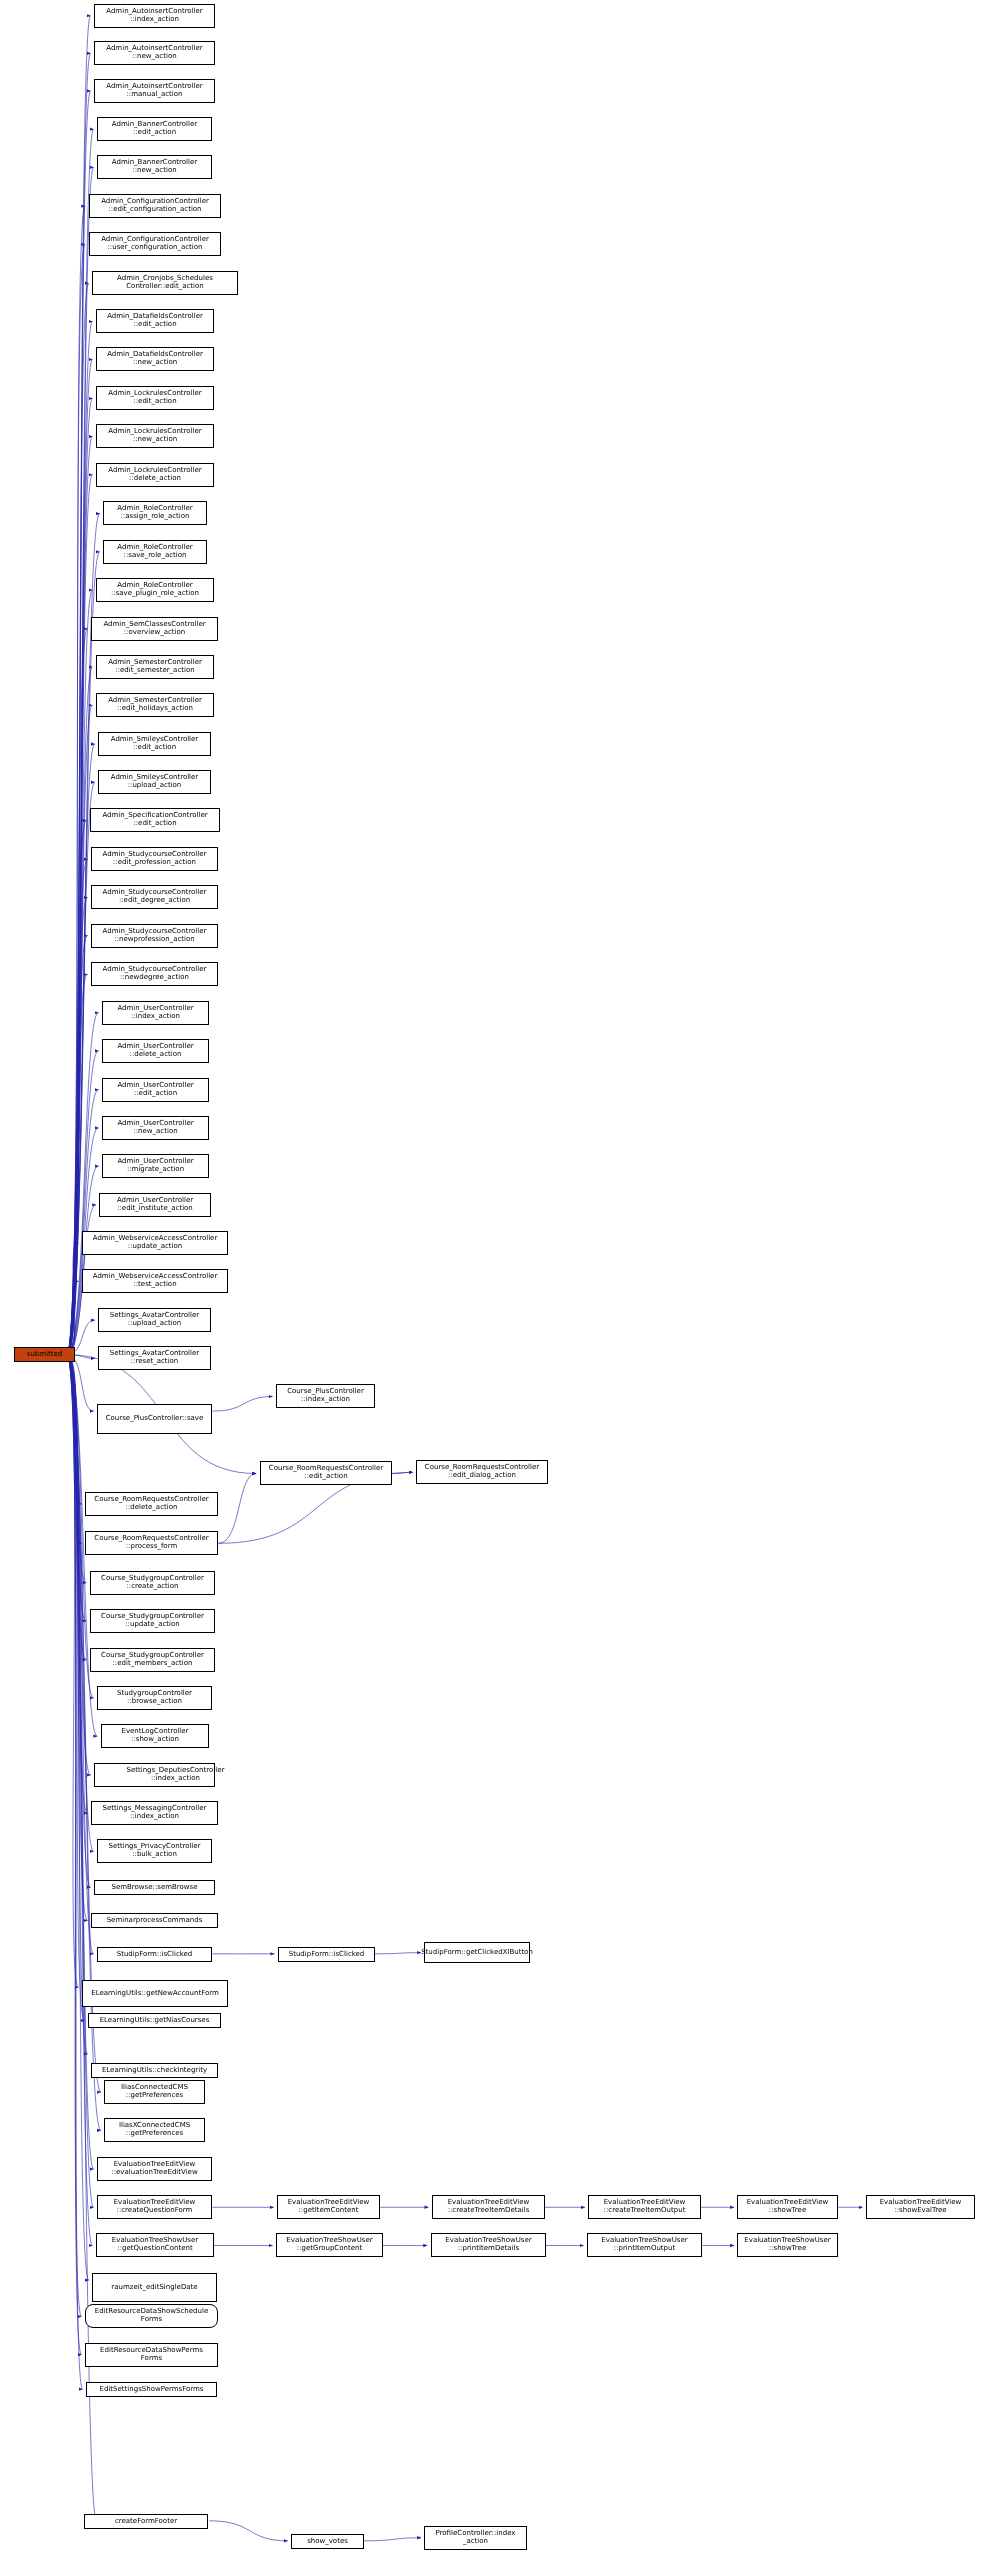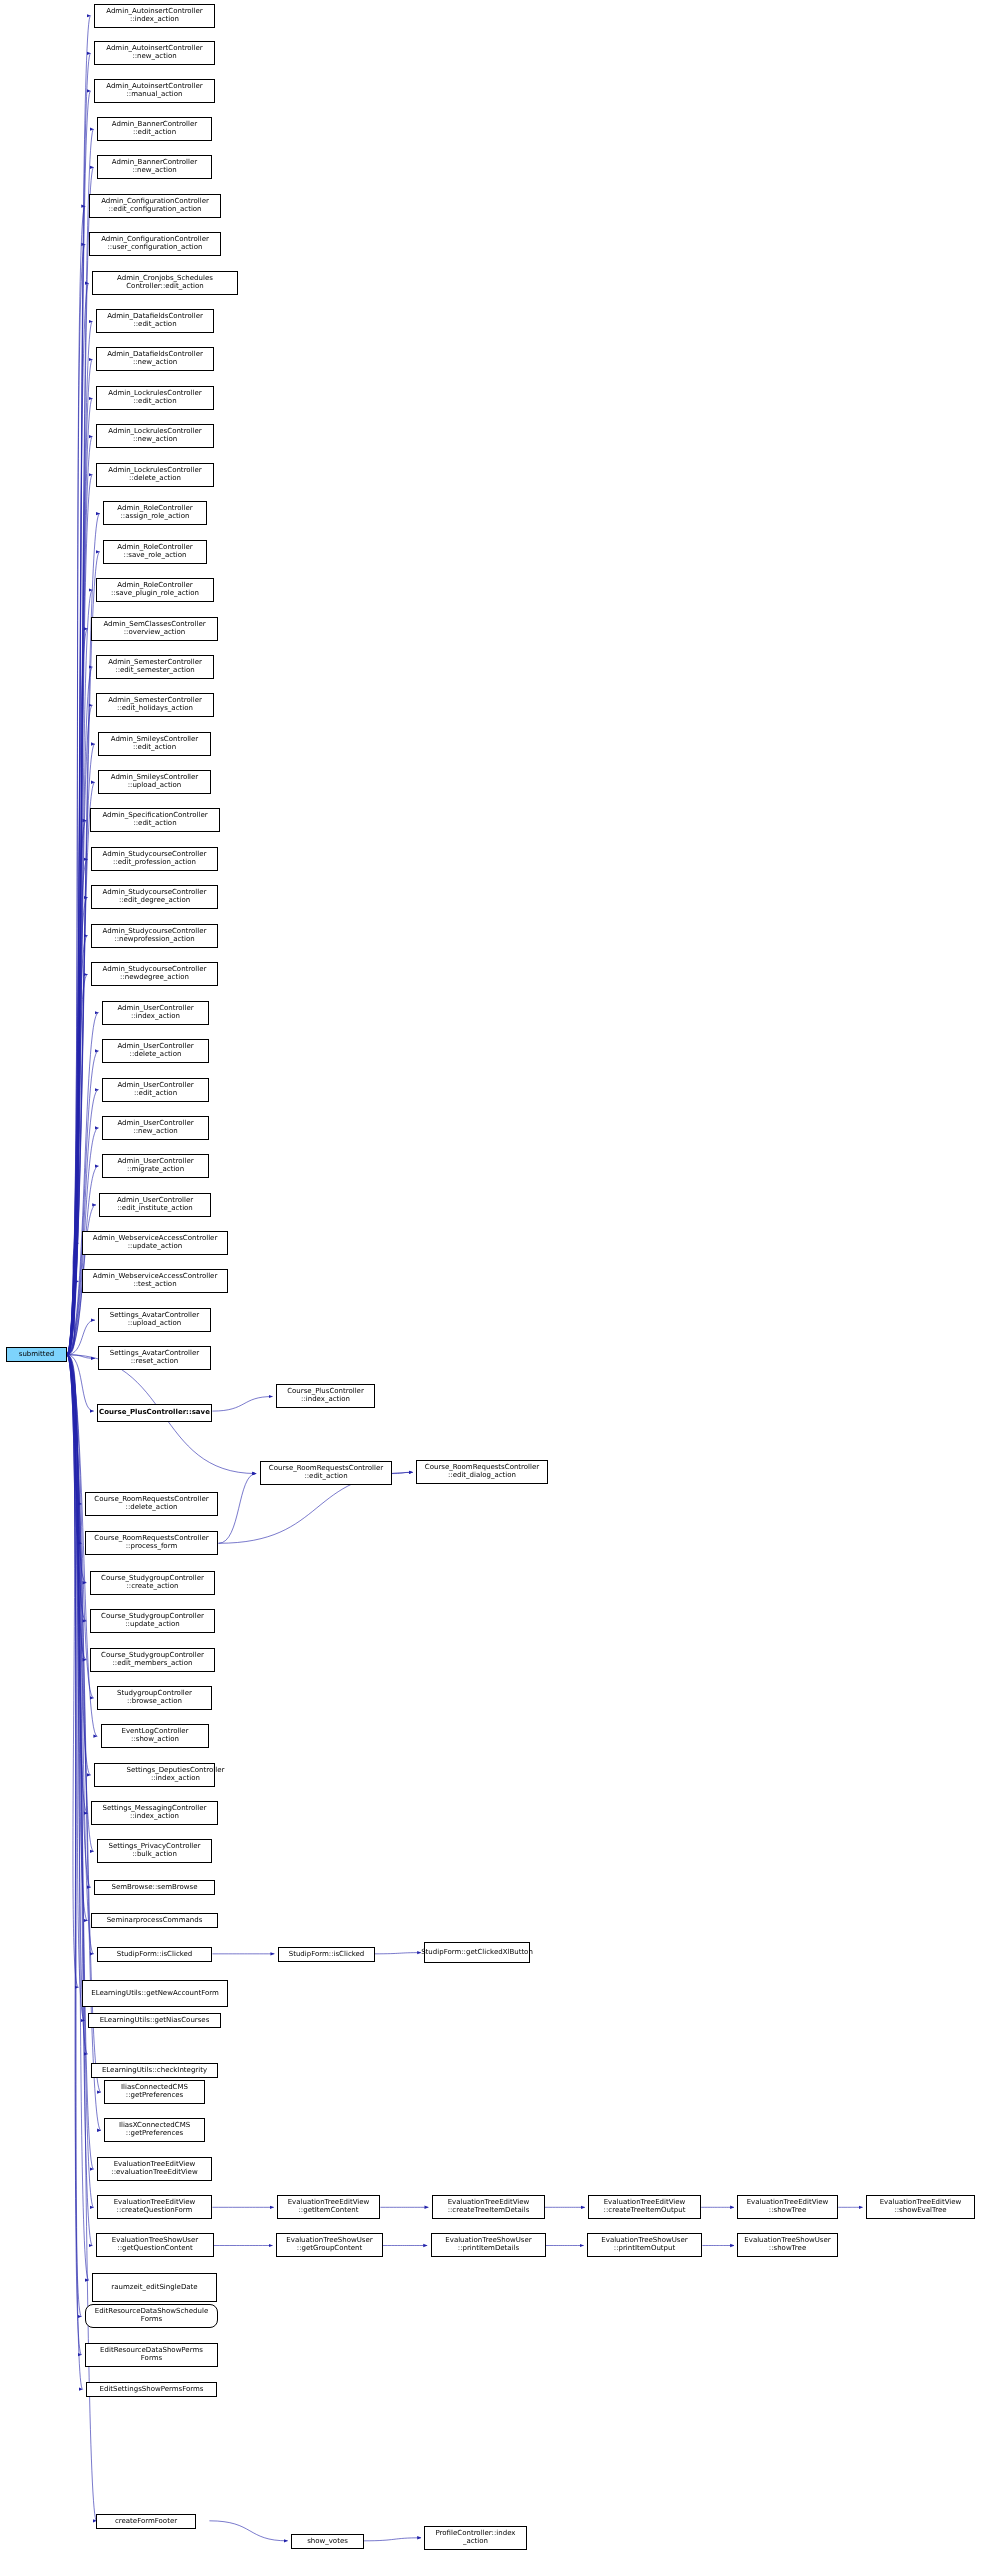--- a/index.html
+++ b/index.html
@@ -2,21 +2,21 @@
 <html style="font-size:9.7px"><head>
 <meta charset="utf-8">
 <style>
   html,body{margin:0;padding:0;background:#ffffff;}
   body{font-family:"DejaVu Sans", sans-serif;}
   #canvas{position:relative;width:987px;height:2576px;background:#ffffff;overflow:hidden;}
   .node{position:absolute;box-sizing:border-box;border:0.6px solid #000000;background:#ffffff;
         display:flex;align-items:center;justify-content:center;text-align:center;
         font-family:"DejaVu Sans", sans-serif;font-size:7px;line-height:7.6px;color:#000000;
         white-space:pre-line;padding:0.6px 1.2px;}
-  .node.root{background:#7dd3fc;}
+  .node.root{background:#c2410c;margin-left:8px;}
   svg.edges{position:absolute;left:0;top:0;width:987px;height:2576px;pointer-events:none;}
 </style>
 </head>
 <body>
 
 <div id="canvas">
   <svg class="edges" id="edge-layer" viewBox="0 0 1627 4248" width="987" height="2576">
       <defs>
         <marker id="arrow" viewBox="0 0 10 10" refX="9" refY="5" markerWidth="7" markerHeight="7" orient="auto-start-reverse">
           <path d="M 0 1 L 10 5 L 0 9 z" fill="#2222aa"></path>
@@ -173,21 +173,21 @@
       <div class="node" style="left: 82px; top: 1231px; width: 146px; height: 24px;">Admin_WebserviceAccessController
 ::update_action</div>
       <div class="node" style="left: 82px; top: 1269px; width: 146px; height: 24px;">Admin_WebserviceAccessController
 ::test_action</div>
       <div class="node" style="left: 98px; top: 1308px; width: 113px; height: 24px;">Settings_AvatarController
 ::upload_action</div>
       <div class="node" style="left: 98px; top: 1346px; width: 113px; height: 24px;">Settings_AvatarController
 ::reset_action</div>
       <div class="node" style="left: 276px; top: 1384px; width: 99px; height: 24px;">Course_PlusController
 ::index_action</div>
-      <div class="node" style="left: 97px; top: 1404px; width: 115px; height: 18px; font-weight: bold;">Course_PlusController::save</div>
+      <div class="node" style="left: 97px; top: 1404px; width: 115px; height: 30px;">Course_PlusController::save</div>
       <div class="node" style="left: 260px; top: 1461px; width: 132px; height: 24px;">Course_RoomRequestsController
 ::edit_action</div>
       <div class="node" style="left: 416px; top: 1460px; width: 132px; height: 24px;">Course_RoomRequestsController
 ::edit_dialog_action</div>
       <div class="node" style="left: 85px; top: 1492px; width: 133px; height: 24px;">Course_RoomRequestsController
 ::delete_action</div>
       <div class="node" style="left: 85px; top: 1531px; width: 133px; height: 24px;">Course_RoomRequestsController
 ::process_form</div>
       <div class="node" style="left: 90px; top: 1571px; width: 125px; height: 24px;">Course_StudygroupController
 ::create_action</div>
@@ -240,19 +240,19 @@
       <div class="node" style="left: 587px; top: 2233px; width: 115px; height: 24px;">EvaluationTreeShowUser
 ::printItemOutput</div>
       <div class="node" style="left: 737px; top: 2233px; width: 101px; height: 24px;">EvaluationTreeShowUser
 ::showTree</div>
       <div class="node" style="left: 92px; top: 2273px; width: 125px; height: 29px;">raumzeit_editSingleDate</div>
       <div class="node" style="left: 85px; top: 2304px; width: 133px; height: 24px; border-radius: 8px;">EditResourceDataShowSchedule
 Forms</div>
       <div class="node" style="left: 85px; top: 2343px; width: 133px; height: 24px;">EditResourceDataShowPerms
 Forms</div>
       <div class="node" style="left: 86px; top: 2382px; width: 131px; height: 14.6px;">EditSettingsShowPermsForms</div>
-      <div class="node" style="left: 96px; top: 2514px; width: 100px; height: 14.6px;">createFormFooter</div>
+      <div class="node" style="left: 84px; top: 2514px; width: 124px; height: 14.6px;">createFormFooter</div>
       <div class="node" style="left: 291px; top: 2534px; width: 73px; height: 14.6px;">show_votes</div>
       <div class="node" style="left: 424px; top: 2526px; width: 103px; height: 24px;">ProfileController::index
 _action</div>
     </div>
 </div>
 
 
 </body></html>

